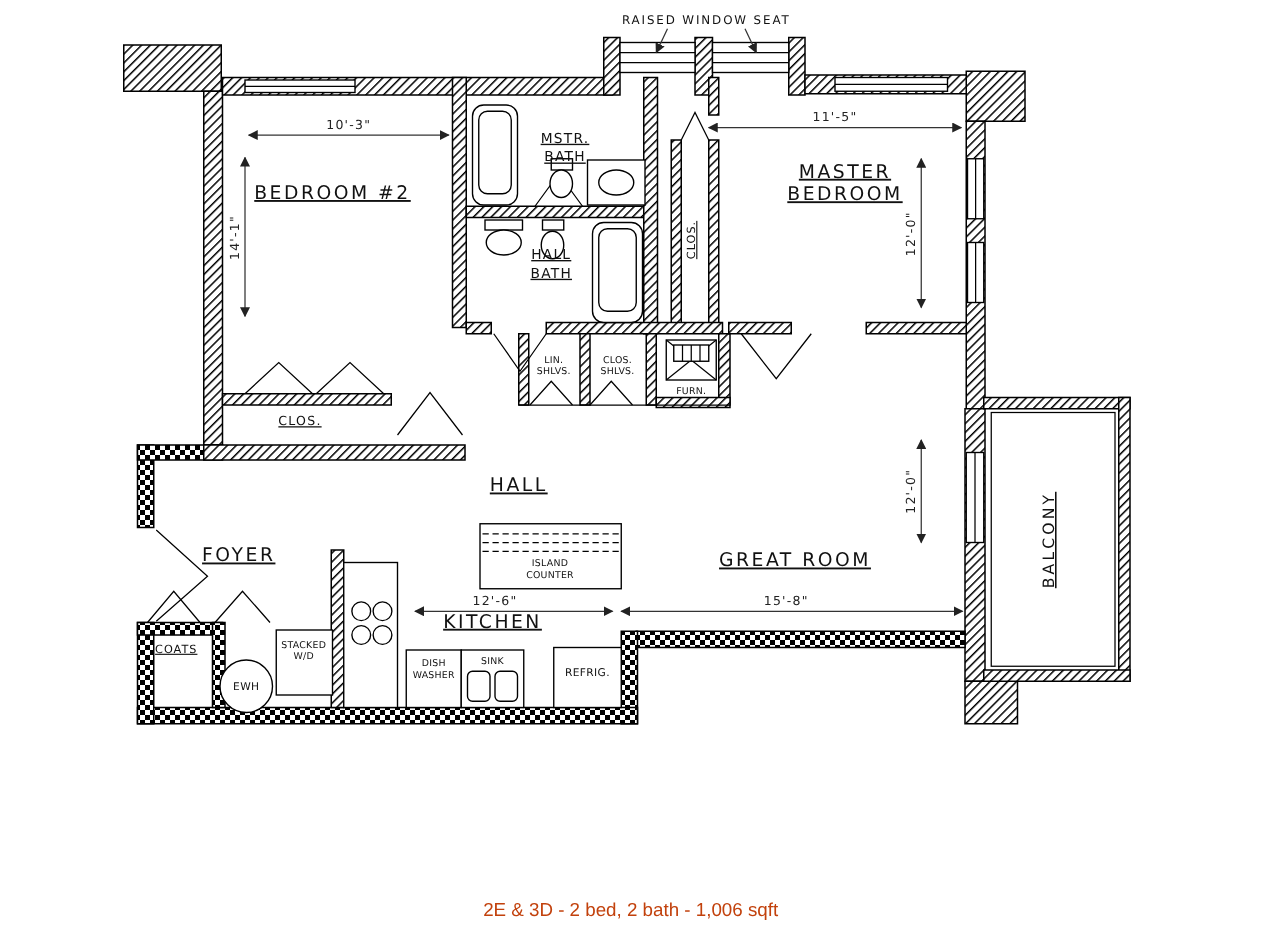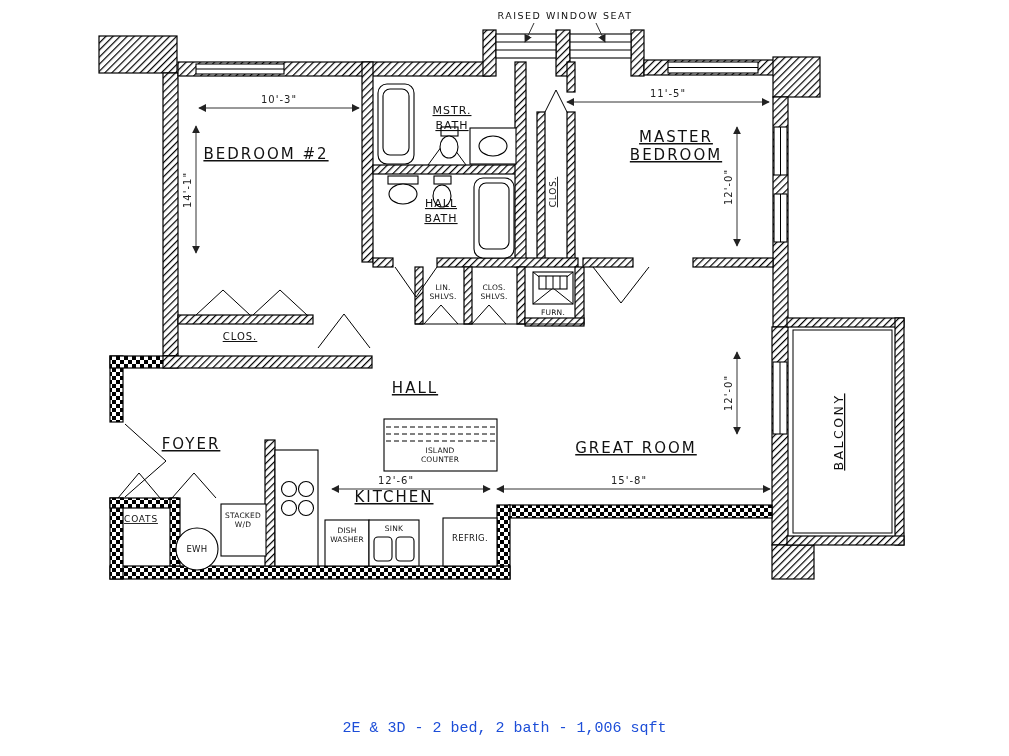--- a/index.html
+++ b/index.html
@@ -15,21 +15,21 @@
   .sm10{font-size:10px;letter-spacing:1px;}
   .xs{font-size:7.5px;letter-spacing:.2px;}
   .ann{font-size:9.5px;letter-spacing:1.5px;}
   .dim{font-size:10px;letter-spacing:1px;fill:#222;}
   .u{text-decoration:underline;}
   .wall{stroke:#000;stroke-width:1.2;}
   .thin{fill:#fff;stroke:#000;stroke-width:1.1;}
   .line{stroke:#000;stroke-width:1;fill:none;}
   .dline{stroke:#333;stroke-width:1;fill:none;}
   .caption{position:absolute;left:0;top:720px;width:100%;text-align:center;
-           font-family:Liberation Mono, monospace;font-size:15px;color:#1d4ed8;}
+           font-family:Liberation Sans, sans-serif;font-size:15px;color:#c2410c;}
 </style>
 </head>
 <body>
 
 <div class="page">
 <svg width="1009" height="705" viewBox="0 0 1009 705">
   <defs>
     <pattern id="hatch" width="5" height="5" patternUnits="userSpaceOnUse" patternTransform="rotate(45)">
       <rect width="5" height="5" fill="#fff"></rect>
       <line x1="0" y1="0" x2="0" y2="5" stroke="#000" stroke-width="2.4"></line>

